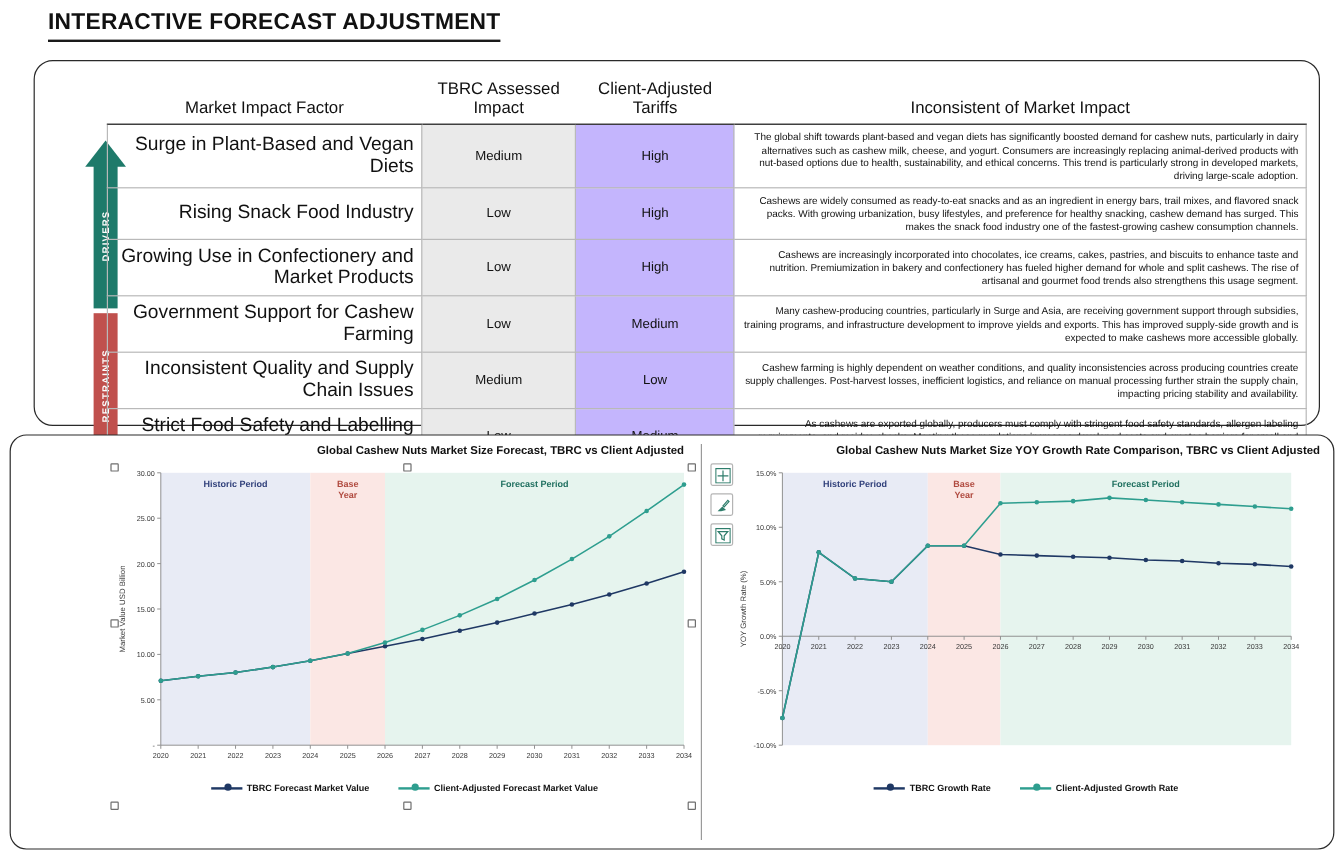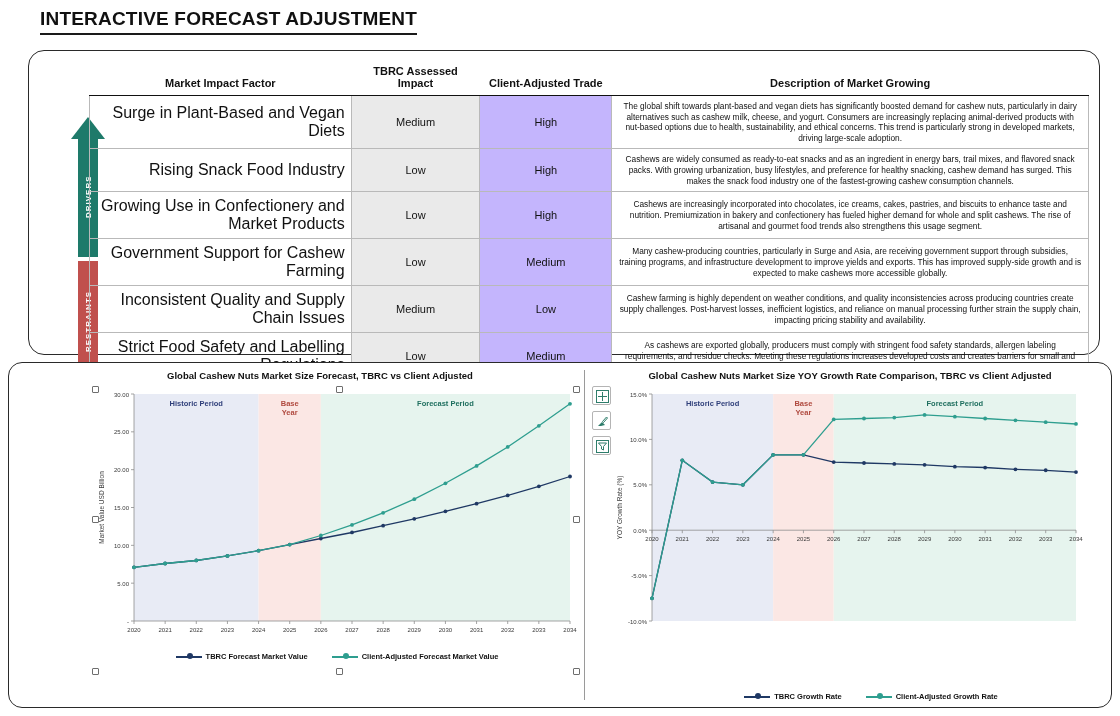--- a/index.html
+++ b/index.html
@@ -26,35 +26,35 @@
     position:absolute; left:28px; top:50px; width:1072px; height:305px;
     border:1.5px solid #2a2a2a; border-radius:16px;
     background:#fff;
   }
   table.impact {
     position:absolute; left:60px; top:10px; width:1000px;
     border-collapse:collapse;
     font-size:10.5px;
   }
   table.impact th {
-    font-size:11px; font-weight:bold; text-align:center;
+    font-size:14px; font-weight:normal; text-align:center;
     padding:4px 4px 6px 4px;
     vertical-align:bottom;
     color:#111;
   }
   table.impact th.u { border-bottom:1.4px solid #111; }
   table.impact td {
     border:0.8px solid #b9b9b9;
     padding:5px 6px;
     vertical-align:middle;
   }
   td.factor { width:258px; text-align:right; font-size:16px; }
   td.tbrc  { width:127px; text-align:center; background:#eaeaea; font-size:11px;}
   td.client{ width:130px; text-align:center; background:#c4b5fd; font-size:11px;}
-  td.desc  { width:470px; font-size:8.3px; line-height:1.28; text-align:center; padding:4px 6px; }
+  td.desc  { width:470px; font-size:8.3px; line-height:1.28; text-align:right; padding:4px 6px; }
   th.c-factor{width:258px}
   th.c-tbrc{width:127px}
   th.c-client{width:130px}
   th.c-desc{width:470px}
 
   
   .arrow-col { position:absolute; left:36px; top:66px; width:46px; height:280px; }
   .arrow { position:absolute; left:6px; width:34px; }
   .arrow .stem {
     position:absolute; left:7px; width:20px;
@@ -83,21 +83,21 @@
 
   
   .charts-panel {
     position:absolute; left:8px; top:362px; width:1104px; height:346px;
     border:1.2px solid #2a2a2a; border-radius:14px; background:#fff;
   }
   .chart-divider {
     position:absolute; left:584px; top:370px; width:1px; height:330px; background:#9a9a9a;
   }
   .chart-title {
-    position:absolute; text-align:center; font-size:9.5px; font-weight:bold; color:#111;
+    position:absolute; text-align:right; font-size:9.5px; font-weight:bold; color:#111;
   }
   .chart-box { position:absolute; }
   .chart-svg { display:block; }
   .legend {
     position:absolute; display:flex; gap:24px; justify-content:center;
     font-size:7.5px; color:#111; width:100%;
   }
   .legend .item { display:flex; align-items:center; gap:4px;font-weight:bold; }
   .legend .swatch { width:26px; height:2px; position:relative; }
   .legend .swatch::after{
@@ -140,22 +140,22 @@
       <div class="head"></div>
       <div class="lbl">RESTRAINTS</div>
     </div>
   </div>
 
   <table class="impact">
     <thead>
       <tr>
         <th class="u c-factor">Market Impact Factor</th>
         <th class="u c-tbrc">TBRC Assessed Impact</th>
-        <th class="u c-client">Client-Adjusted Trade</th>
-        <th class="u c-desc">Description of Market Growing</th>
+        <th class="u c-client">Client-Adjusted Tariffs</th>
+        <th class="u c-desc">Inconsistent of Market Impact</th>
       </tr>
     </thead>
     <tbody>
       <tr>
         <td class="factor">Surge in Plant-Based and Vegan Diets</td>
         <td class="tbrc">Medium</td>
         <td class="client">High</td>
         <td class="desc">The global shift towards plant-based and vegan diets has significantly boosted demand for cashew nuts, particularly in dairy alternatives such as cashew milk, cheese, and yogurt. Consumers are increasingly replacing animal-derived products with nut-based options due to health, sustainability, and ethical concerns. This trend is particularly strong in developed markets, driving large-scale adoption.</td>
       </tr>
       <tr>
@@ -414,21 +414,21 @@
       <circle cx="254" cy="32.51599999999999" r="1.9" fill="#2e9e8f"></circle>
       <circle cx="284.2857142857143" cy="31.608000000000033" r="1.9" fill="#2e9e8f"></circle>
       <circle cx="314.57142857142856" cy="28.884000000000015" r="1.9" fill="#2e9e8f"></circle>
       <circle cx="344.85714285714283" cy="30.69999999999999" r="1.9" fill="#2e9e8f"></circle>
       <circle cx="375.14285714285717" cy="32.51599999999999" r="1.9" fill="#2e9e8f"></circle>
       <circle cx="405.42857142857144" cy="34.331999999999994" r="1.9" fill="#2e9e8f"></circle>
       <circle cx="435.7142857142857" cy="36.148000000000025" r="1.9" fill="#2e9e8f"></circle>
       <circle cx="466" cy="37.964" r="1.9" fill="#2e9e8f"></circle>
     </svg>
 </div>
-<div class="legend" style="left:632px; top:652px; width:478px;margin-top:40px;">
+<div class="legend" style="left:616px; top:652px; width:478px;">
   <div class="item">
     <span class="swatch sw-tbrc"></span>
     <span>TBRC Growth Rate</span>
   </div>
   <div class="item">
     <span class="swatch sw-client"></span>
     <span>Client-Adjusted Growth Rate</span>
   </div>
 </div>
 

